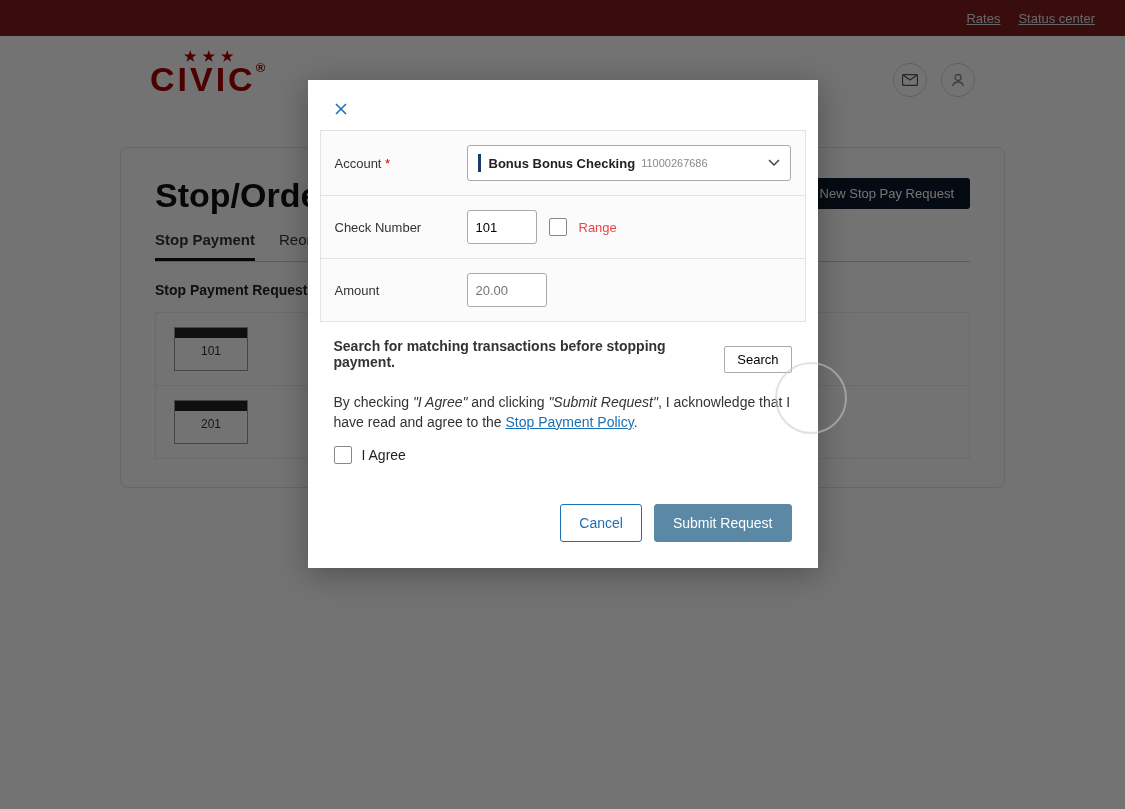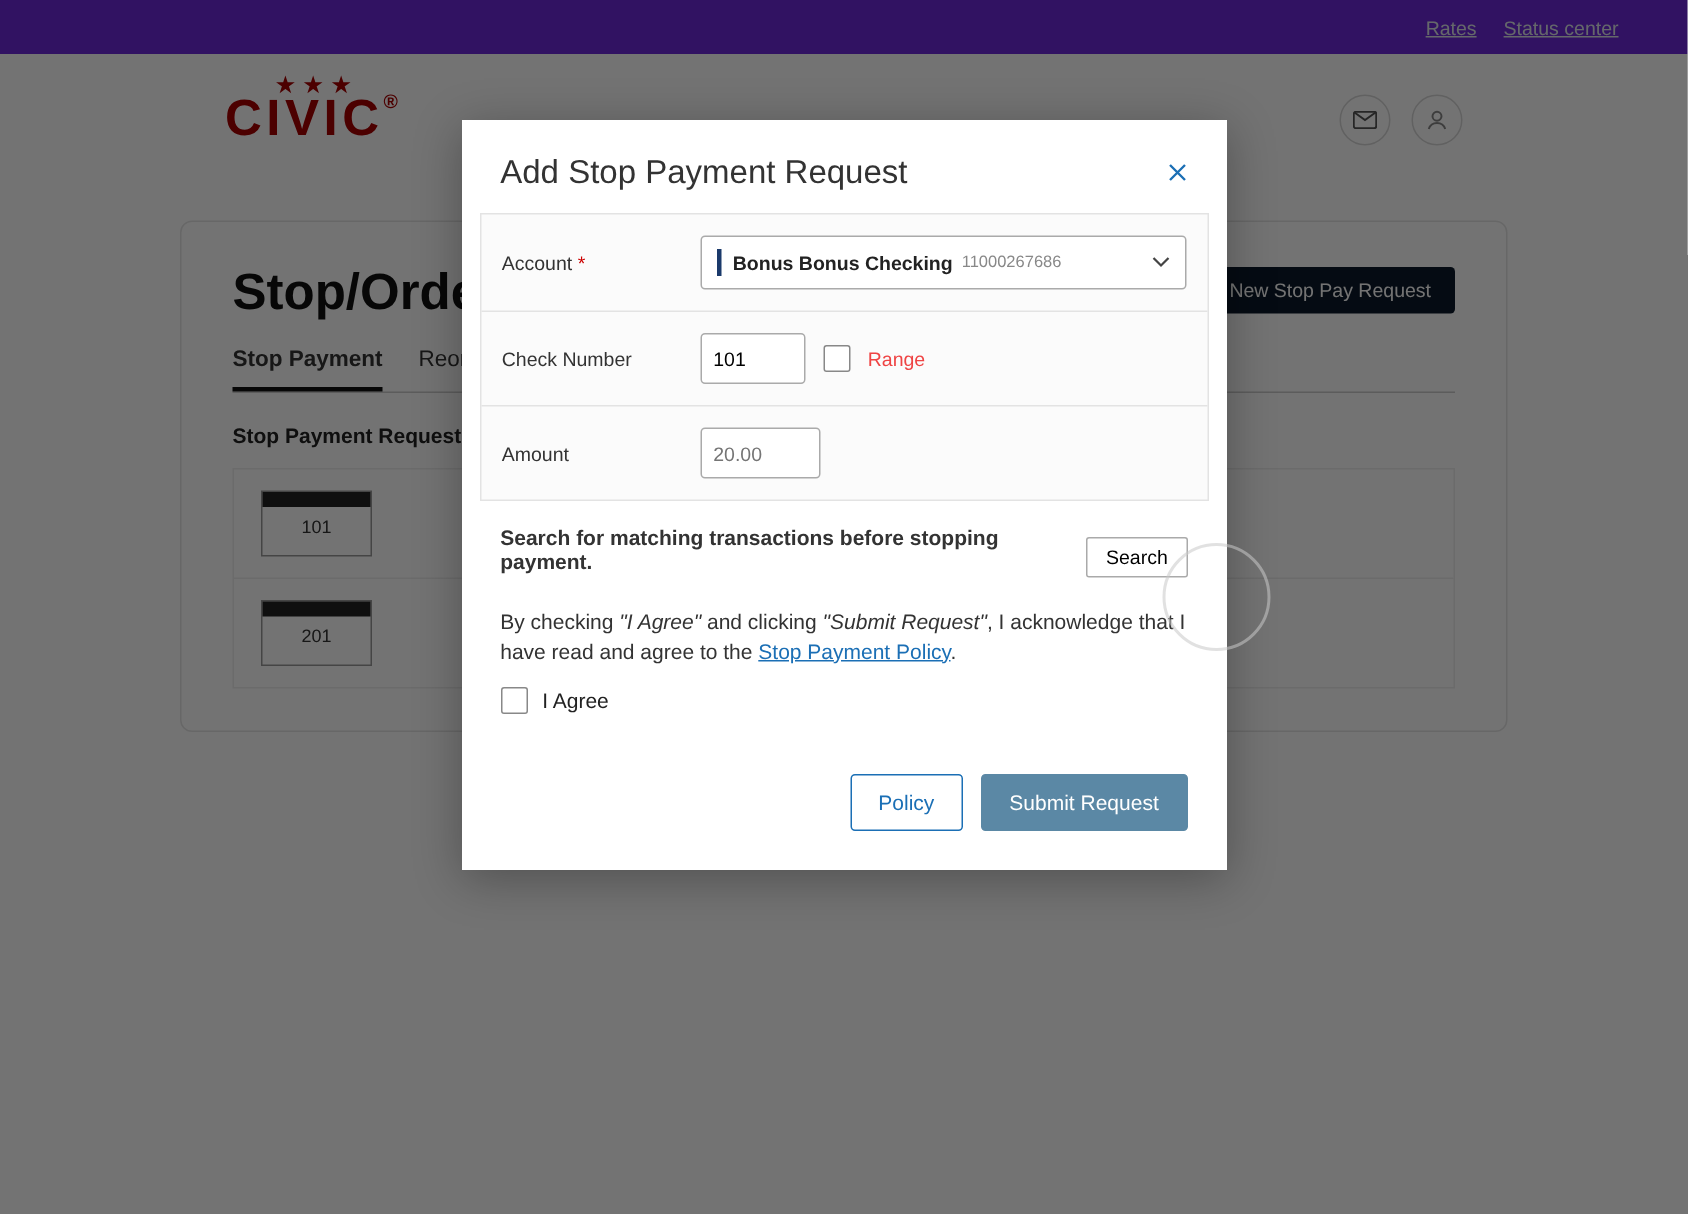--- a/index.html
+++ b/index.html
@@ -1,17 +1,17 @@
 <!DOCTYPE html>
 <html><head>
 <meta charset="utf-8">
 <style>
   * { box-sizing: border-box; margin: 0; padding: 0; font-family: "Segoe UI", Arial, sans-serif; }
   body { width: 1125px; height: 809px; overflow: hidden; position: relative; background: #fff; }
-  .topbar { background: #6d28d9; height: 36px; display: flex; justify-content: flex-end; align-items: center; padding-right: 46px; gap: 18px; }
+  .topbar { background: #7f1d1d; height: 36px; display: flex; justify-content: flex-end; align-items: center; padding-right: 30px; gap: 18px; }
   .topbar a { color: #dfe6ec; text-decoration: underline; font-size: 13px; }
   .header { display: flex; align-items: center; justify-content: space-between; padding: 24px 150px 0 150px; }
   .logo { color: #a80000; font-weight: bold; font-size: 34px; letter-spacing: 3px; position: relative; font-family: Georgia, serif; }
   .logo .stars { position: absolute; top: -12px; left: 34px; font-size: 14px; letter-spacing: 6px; color:#a80000;}
   .header-icons { display: flex; gap: 14px; }
   .circ { width: 34px; height: 34px; border: 1px solid #d7d7d7; border-radius: 50%; display: flex; align-items: center; justify-content: center; color: #555; }
   .nav { display: flex; gap: 32px; padding: 26px 150px 8px 150px; font-size: 12px; color: #737373; justify-content: center; }
   .panel { margin: 0 120px; border: 1px solid #e5e5e5; border-radius: 8px; padding: 28px 34px; }
   .panel h1 { font-size: 34px; font-weight: 700; color: #111; margin-bottom: 16px; }
   .tabs { display: flex; gap: 24px; border-bottom: 1px solid #ccc; margin-bottom: 20px; font-size: 15px; }
@@ -136,21 +136,20 @@
         <div class="num">201</div>
       </div>
     </div>
   </div>
 </div>
 
 <div class="scrim"></div>
 
 <div class="modal">
   <div class="modal-header">
-    <h2>Add Stop Payment Request</h2>
     <span class="close">
       <svg width="14" height="14" viewBox="0 0 14 14">
           <path d="M2 2l10 10M12 2L2 12" stroke="#1b6fb5" stroke-width="1.6"></path>
         </svg>
     </span>
   </div>
 
   <div class="formblock">
     <div class="frow">
       <div class="flabel"><span>Account</span> <span class="req">*</span></div>
@@ -188,17 +187,17 @@
   <div class="legal">
     <span>By checking </span><span class="it">"I Agree"</span><span> and clicking </span><span class="it">"Submit Request"</span><span>, I acknowledge that I have read and agree to the </span><a>Stop Payment Policy</a><span>.</span>
   </div>
 
   <div class="agree-row">
     <div class="cbox"></div>
     <span>I Agree</span>
   </div>
 
   <div class="modal-footer">
-    <button class="btn cancel">Policy</button>
+    <button class="btn cancel">Cancel</button>
     <button class="btn submit">Submit Request</button>
   </div>
   <div class="ring"></div>
 </div>
 
 </body></html>

